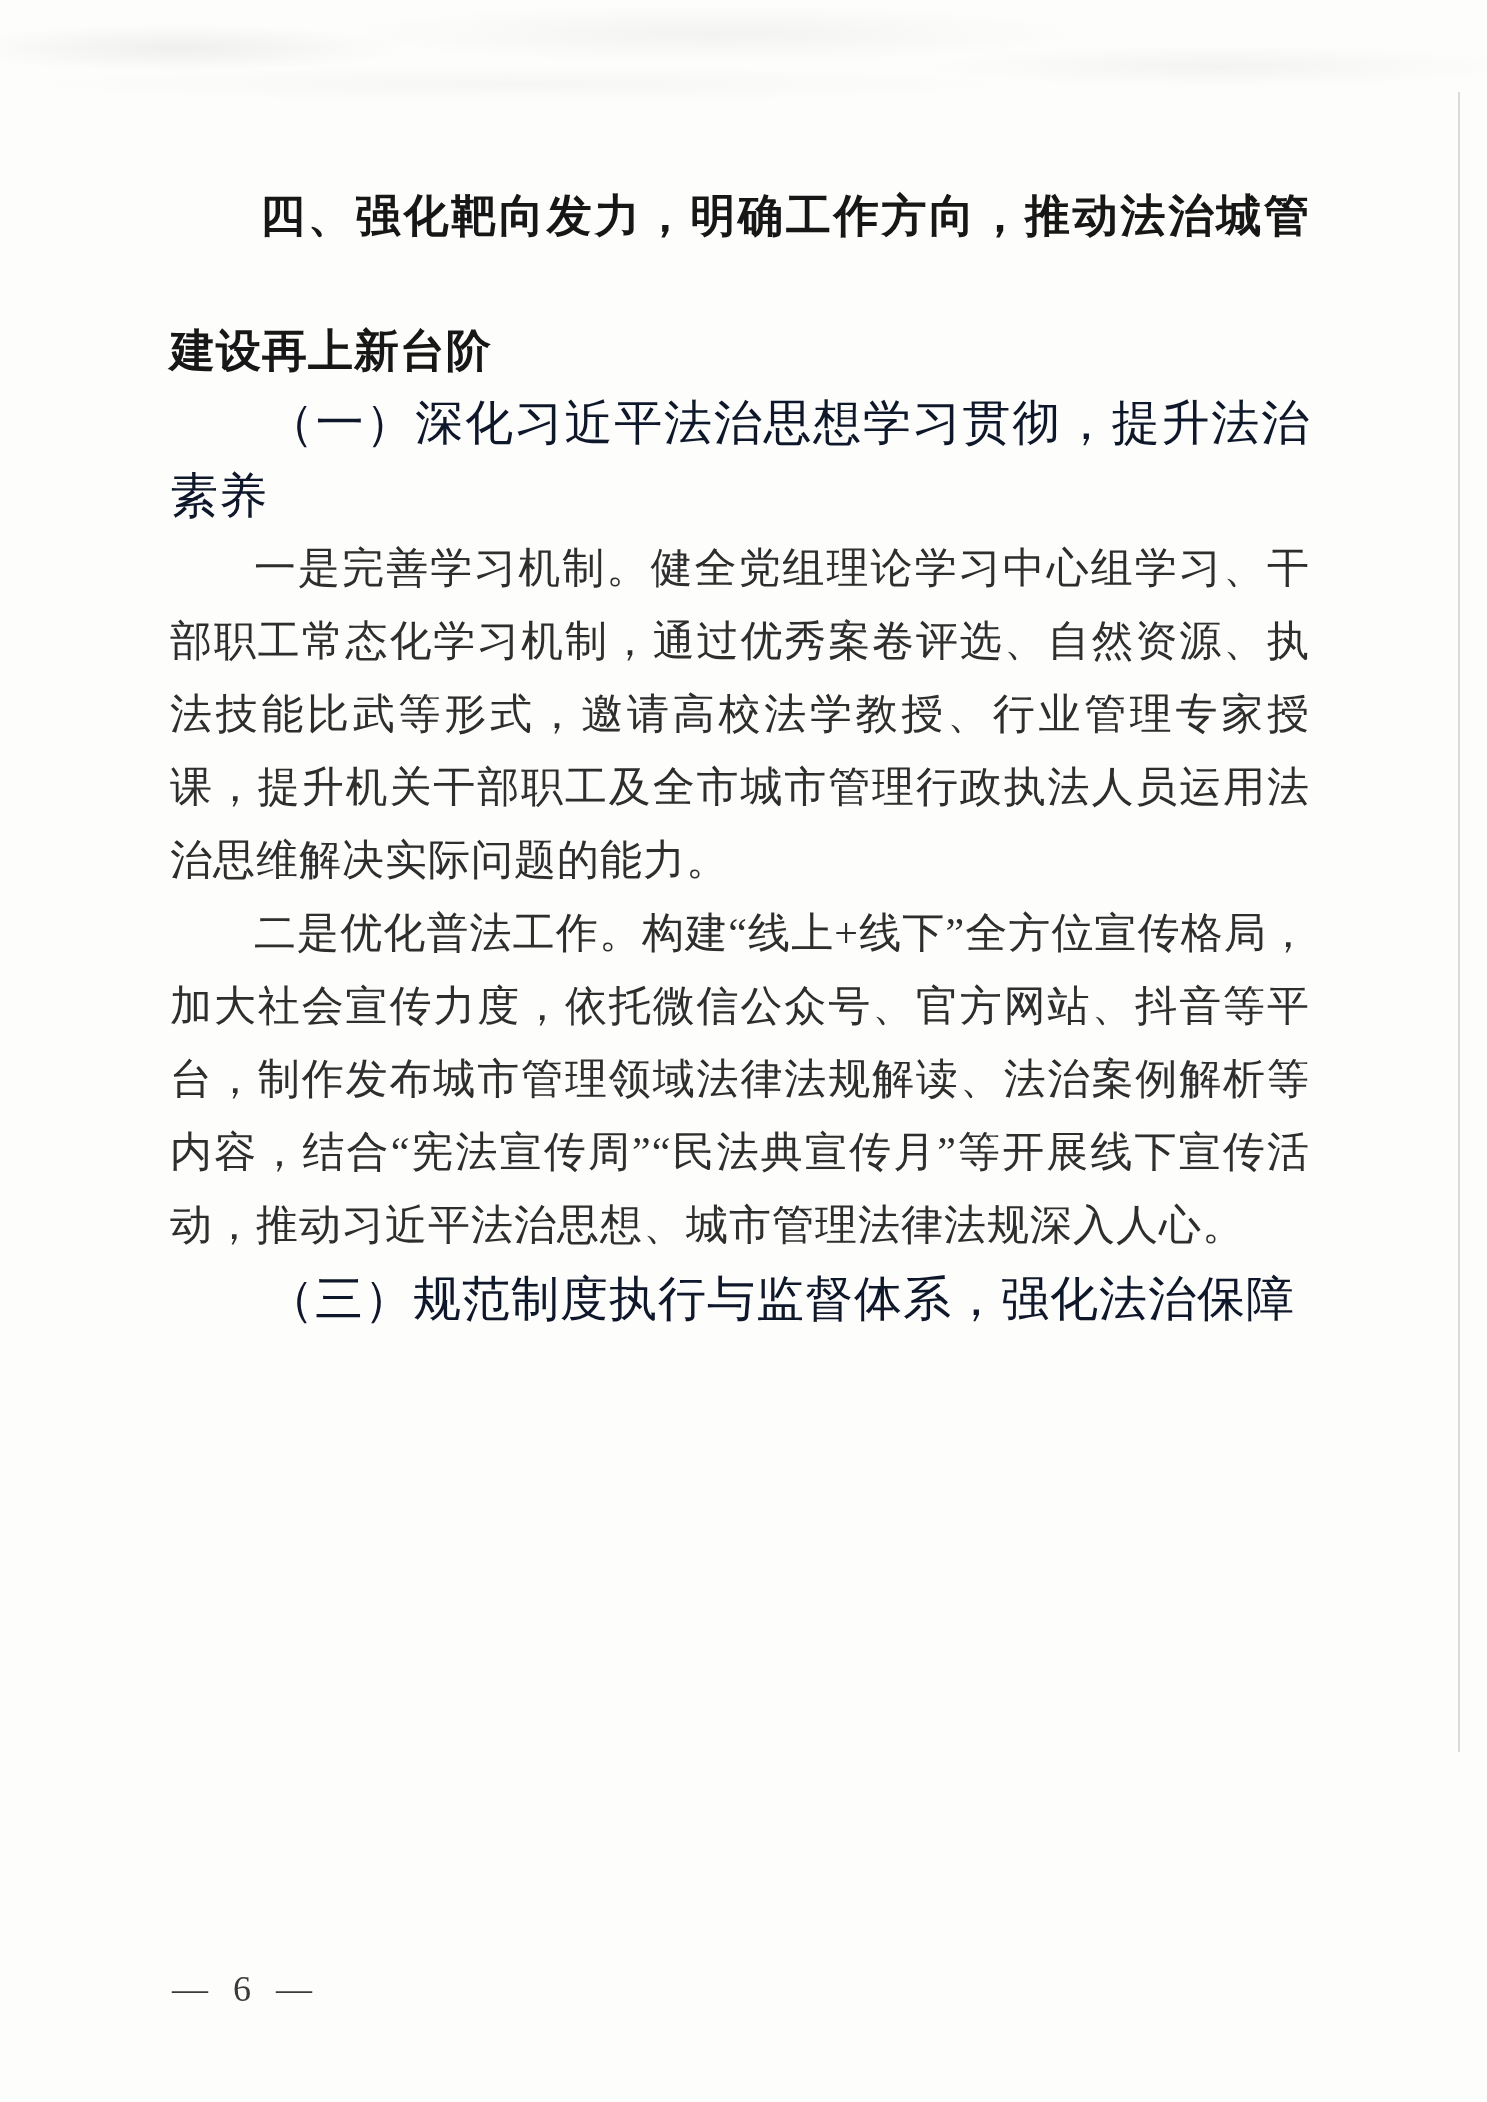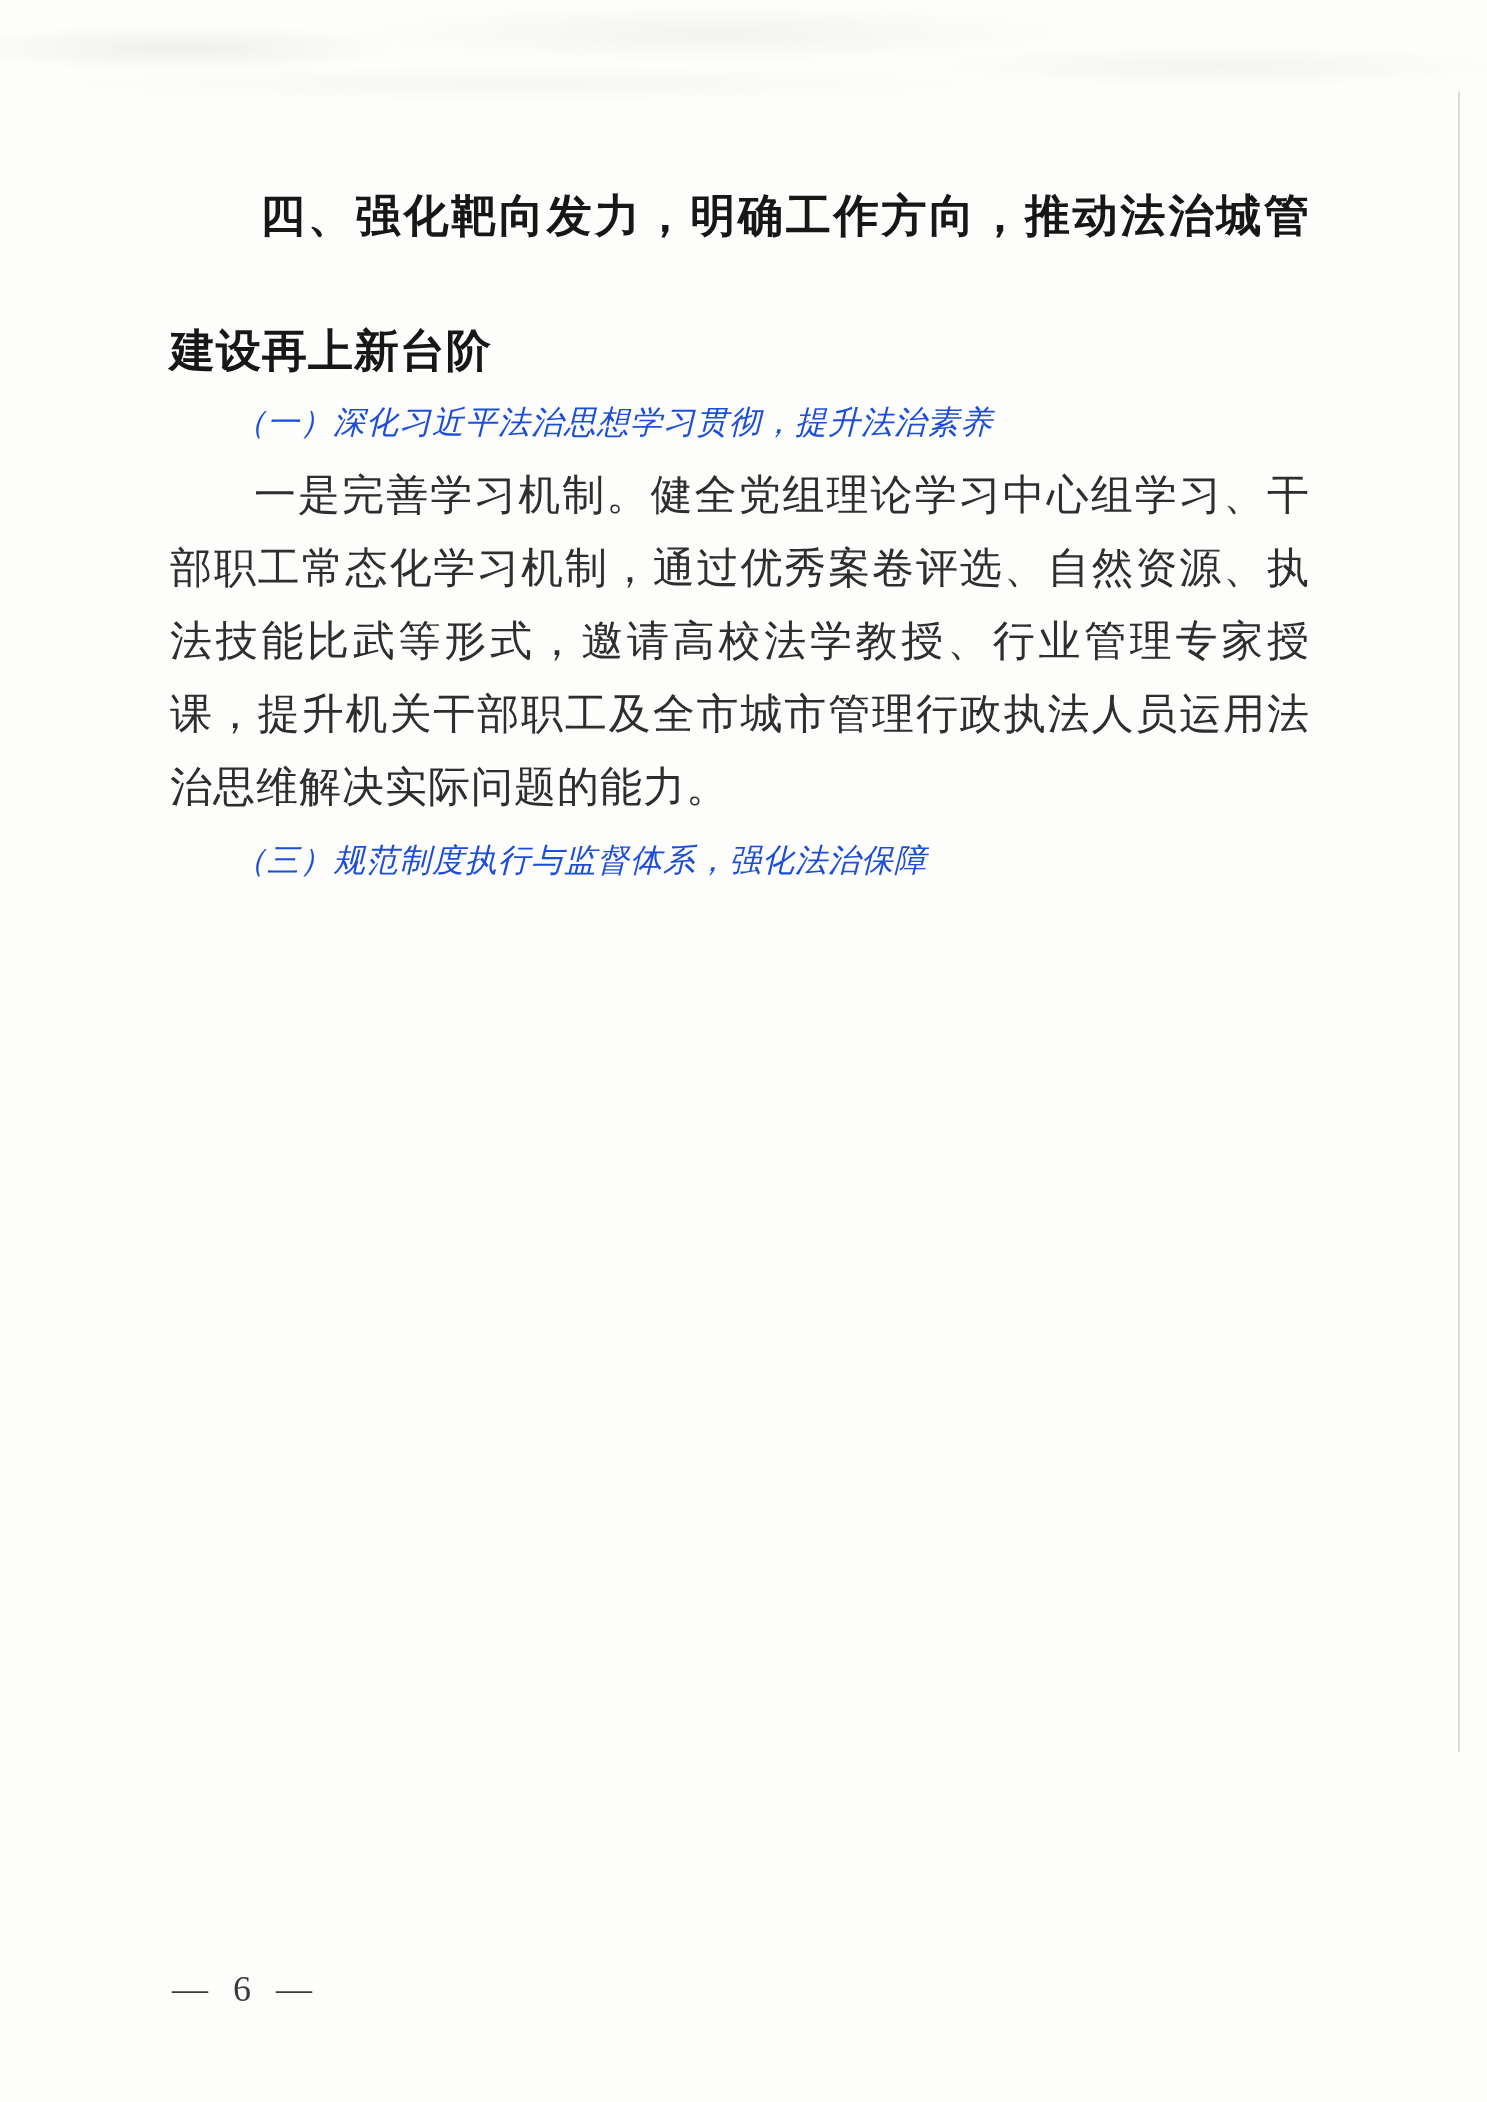--- a/index.html
+++ b/index.html
@@ -48,26 +48,25 @@
     font-weight: 700;
     font-size: 45px;
     line-height: 135px;
     letter-spacing: 1px;
     color: #171717;
     text-indent: 2em;
   }
   .subheading {
     margin: 0;
     font-weight: 400;
-    font-size: 32px;
+    font-size: 48px;
     line-height: 73px;
     letter-spacing: 1px;
-    color: #1d4ed8;
+    color: #0f172a;
     text-indent: 2em;
-    font-style: italic;
   }
   .body-para {
     margin: 0;
     font-size: 42px;
     line-height: 73px;
     letter-spacing: 1px;
     text-indent: 2em;
   }
   .page-number {
     position: absolute;
@@ -85,20 +84,21 @@
   <div class="scan-noise"></div>
   <div class="scan-line"></div>
 
   <div class="content">
     <h1 class="heading">四、强化靶向发力，明确工作方向，推动法治城管建设再上新台阶</h1>
 
     <h2 class="subheading">（一）深化习近平法治思想学习贯彻，提升法治素养</h2>
 
     <p class="body-para">一是完善学习机制。健全党组理论学习中心组学习、干部职工常态化学习机制，通过优秀案卷评选、自然资源、执法技能比武等形式，邀请高校法学教授、行业管理专家授课，提升机关干部职工及全市城市管理行政执法人员运用法治思维解决实际问题的能力。</p>
 
+    <p class="body-para">二是优化普法工作。构建“线上+线下”全方位宣传格局，加大社会宣传力度，依托微信公众号、官方网站、抖音等平台，制作发布城市管理领域法律法规解读、法治案例解析等内容，结合“宪法宣传周”“民法典宣传月”等开展线下宣传活动，推动习近平法治思想、城市管理法律法规深入人心。</p>
 
 
 
 
     <h2 class="subheading">（三）规范制度执行与监督体系，强化法治保障</h2>
   </div>
 
   <div class="page-number">— 6 —</div>
 </div>
 

